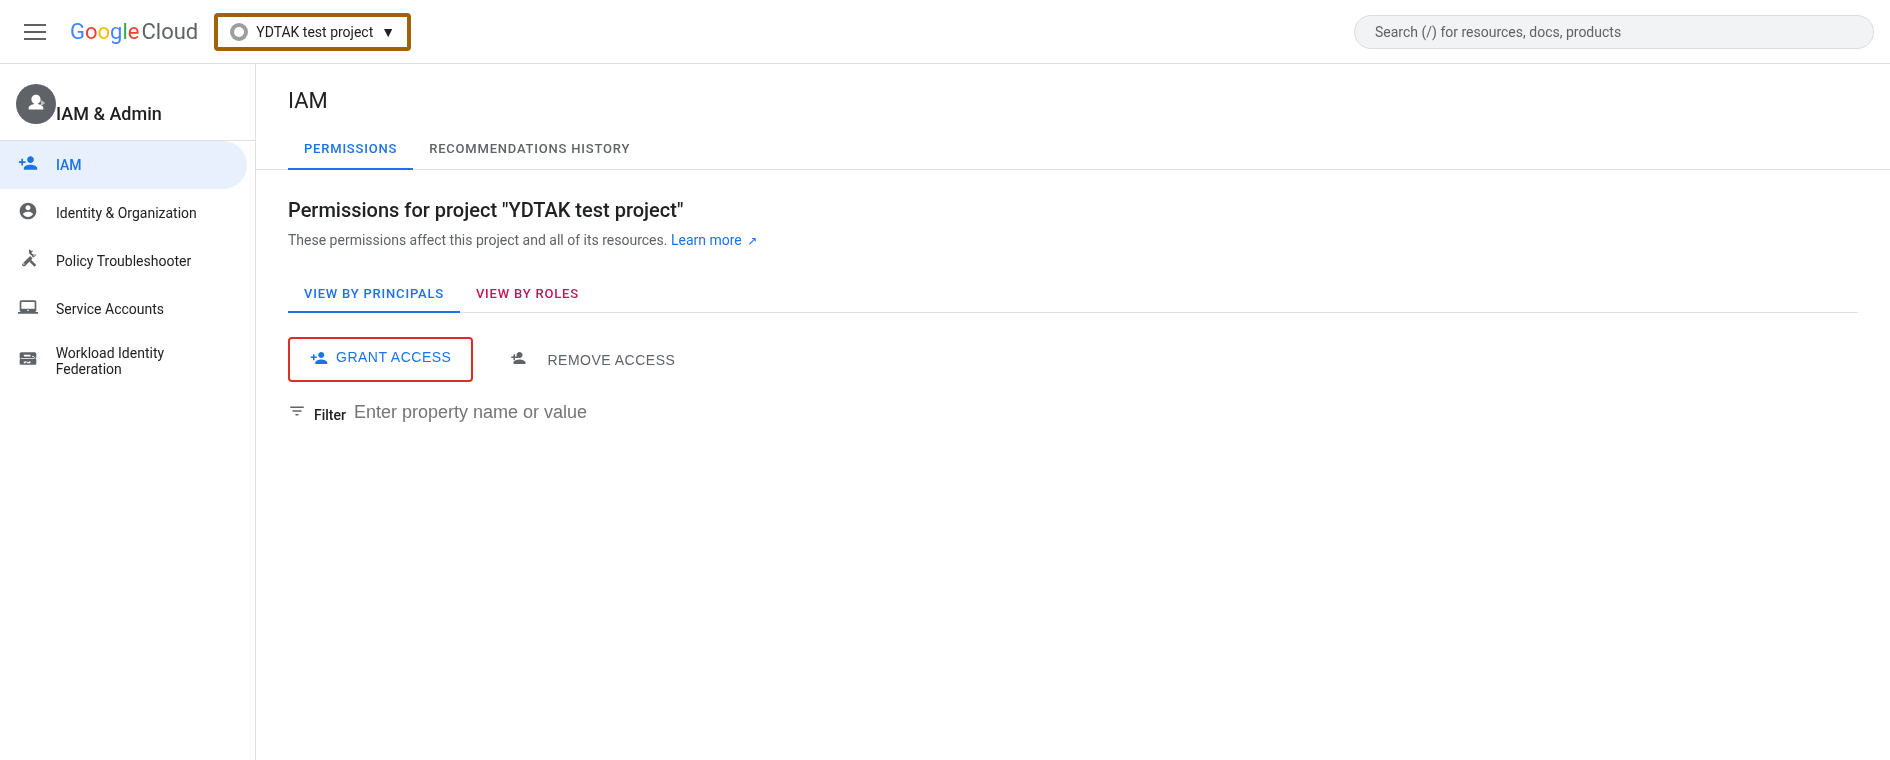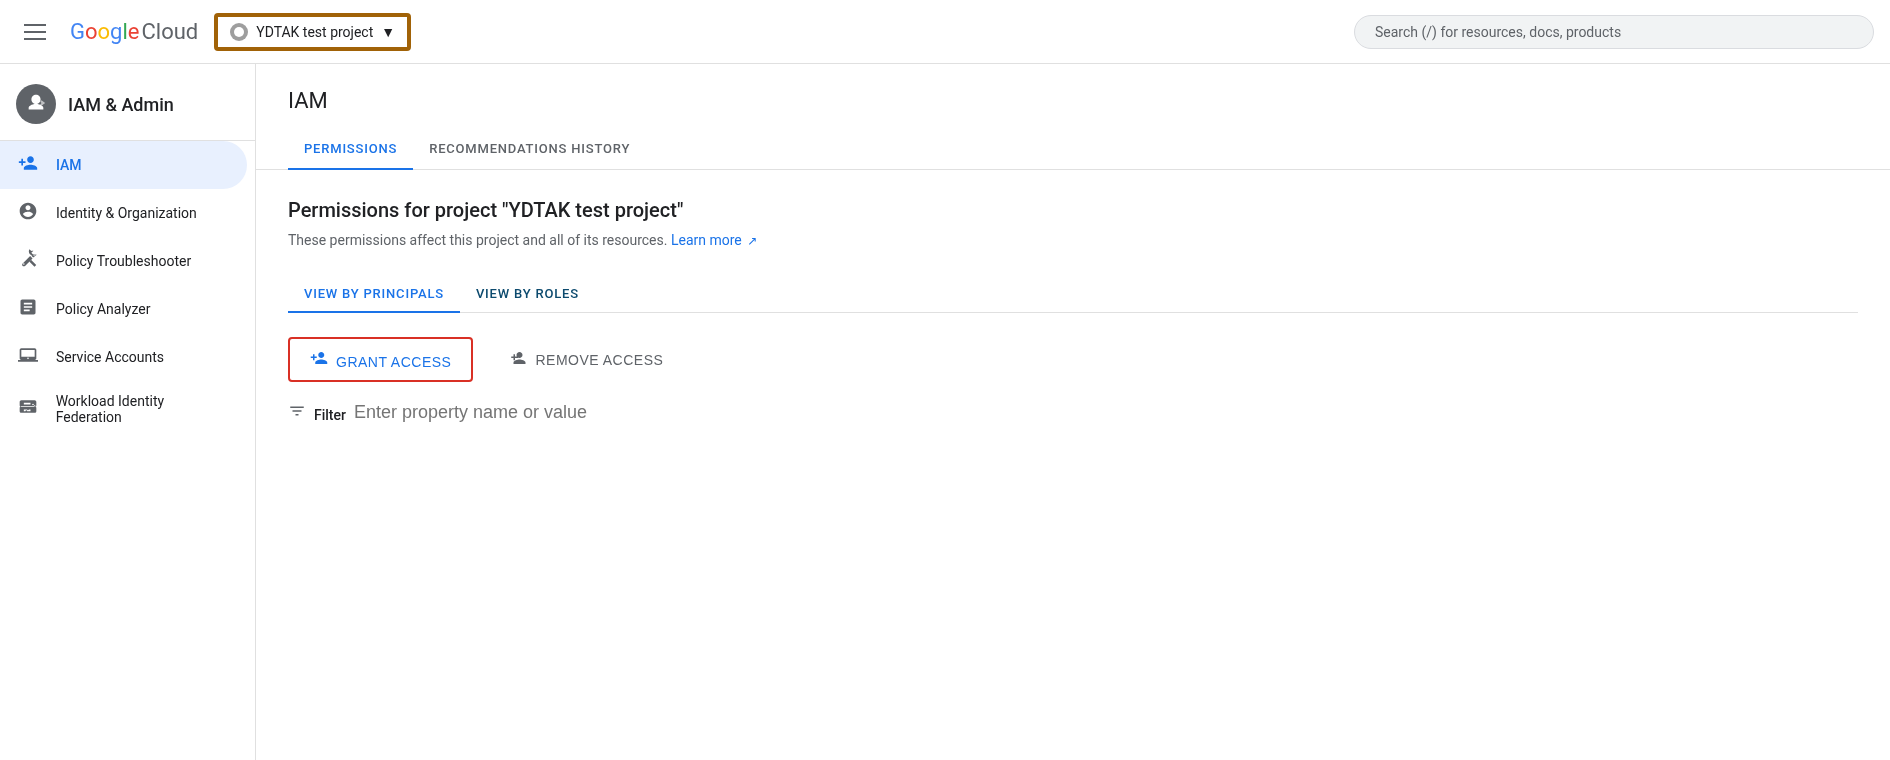--- a/index.html
+++ b/index.html
@@ -44,21 +44,21 @@
 
     
     .sidebar {
       width: 256px;
       flex-shrink: 0;
       border-right: 1px solid #e0e0e0;
       background: #fff;
       overflow-y: auto;
     }
     .sidebar-header {
-      display: flex; align-items: center; gap: 12px;
+      display: flex; align-items: flex-end; 
       padding: 20px 16px 16px 16px;
       border-bottom: 1px solid #e0e0e0;
     }
     .sidebar-header-icon {
       width: 40px; height: 40px;
       border-radius: 50%; background: #5f6368;
       display: flex; align-items: center; justify-content: center;
       color: #fff; font-size: 20px;
     }
     .sidebar-header-title { font-size: 18px; color: #202124; font-weight: 500; }
@@ -88,36 +88,36 @@
     
     .permissions-content { padding: 28px 32px; }
     .permissions-heading { font-size: 20px; font-weight: 500; color: #202124; margin-bottom: 10px; }
     .permissions-subtext { font-size: 14px; color: #5f6368; margin-bottom: 28px; }
     .permissions-subtext a { color: #1a73e8; text-decoration: none; }
 
     
     .sub-tabs { display: flex; border-bottom: 1px solid #e0e0e0; margin-bottom: 24px; }
     .sub-tab {
       padding: 10px 16px; font-size: 13px; font-weight: 500; cursor: pointer;
-      color: #0c4a6e; letter-spacing: 0.8px; text-transform: uppercase;
+      color: #be185d; letter-spacing: 0.8px; text-transform: uppercase;
       border-bottom: 2px solid transparent; margin-bottom: -1px;
     }
     .sub-tab.active { color: #1a73e8; border-bottom: 2px solid #1a73e8; }
 
     
     .action-buttons { display: flex; align-items: center; gap: 16px; margin-bottom: 20px; }
     .grant-access-btn {
-      display: flex; align-items: flex-end; gap: 8px;
+      display: flex; align-items: flex-start; gap: 8px;
       padding: 10px 20px; font-size: 14px; font-weight: 500;
       color: #1a73e8; background: #fff;
       border: 2px solid #d93025; border-radius: 4px;
       cursor: pointer; letter-spacing: 0.5px;
     }
     .remove-access-btn {
-      display: flex; align-items: center; gap: 8px;
+      display: flex; align-items: center; gap: 20px;
       padding: 10px 20px; font-size: 14px; font-weight: 500;
       color: #5f6368; background: #fff; border: none;
       cursor: pointer; letter-spacing: 0.5px;
     }
 
     
     .filter-bar { display: flex; align-items: flex-end; gap: 8px; font-size: 14px; color: #5f6368; }
     .filter-label { font-weight: 500; font-size: 14px; color: #202124; }
     .filter-input { font-size: 18px; color: #701a75; border: none; outline: none; background: transparent; width: 280px; }
   </style>
@@ -186,28 +186,20 @@
 
     <div class="sidebar-item">
       <span class="sidebar-item-icon">
         <svg width="20" height="20" viewBox="0 0 24 24" fill="#5f6368">
             <path d="M13.78 15.3L19.78 21.3L21.89 19.14L15.89 13.14L13.78 15.3ZM17.5 10C18.5 10 19.44 9.76 20.26 9.33L18 7.07L19.07 6L21.5 8.43C21.79 7.64 21.93 6.78 21.85 5.87L19.5 8L16 4.5L18.5 2.15C17.62 2.07 16.76 2.21 15.97 2.5L13.71 .24C13.28 1.06 13 2 13 3C13 5.21 14.57 7.06 16.65 7.71L16.23 8.14L18.14 10.05C17.96 10.02 17.73 10 17.5 10ZM14.59 8.41L5.59 17.41C5.21 17.8 5 18.3 5 18.83C5 19.95 5.9 20.84 7.02 20.84C7.55 20.84 8.05 20.63 8.44 20.25L17.44 11.25L14.59 8.41ZM7 19C6.45 19 6 18.55 6 18C6 17.45 6.45 17 7 17C7.55 17 8 17.45 8 18C8 18.55 7.55 19 7 19Z"></path>
           </svg>
       </span>
       <span>Policy Troubleshooter</span>
     </div>
 
-    <div class="sidebar-item">
-      <span class="sidebar-item-icon">
-        <svg width="20" height="20" viewBox="0 0 24 24" fill="#5f6368">
-            <path d="M19 3H5c-1.1 0-2 .9-2 2v14c0 1.1.9 2 2 2h14c1.1 0 2-.9 2-2V5c0-1.1-.9-2-2-2zm-5 14H7v-2h7v2zm3-4H7v-2h10v2zm0-4H7V7h10v2z"></path>
-          </svg>
-      </span>
-      <span>Policy Analyzer</span>
-    </div>
 
 
     <div class="sidebar-item">
       <span class="sidebar-item-icon">
         <svg width="20" height="20" viewBox="0 0 24 24" fill="#5f6368">
             <path d="M20 18c1.1 0 1.99-.9 1.99-2L22 6c0-1.1-.9-2-2-2H4c-1.1 0-2 .9-2 2v10c0 1.1.9 2 2 2H0v2h24v-2h-4zm-8-1c-.55 0-1-.45-1-1s.45-1 1-1 1 .45 1 1-.45 1-1 1zm8-3H4V6h16v8z"></path>
           </svg>
       </span>
       <span>Service Accounts</span>
     </div>

